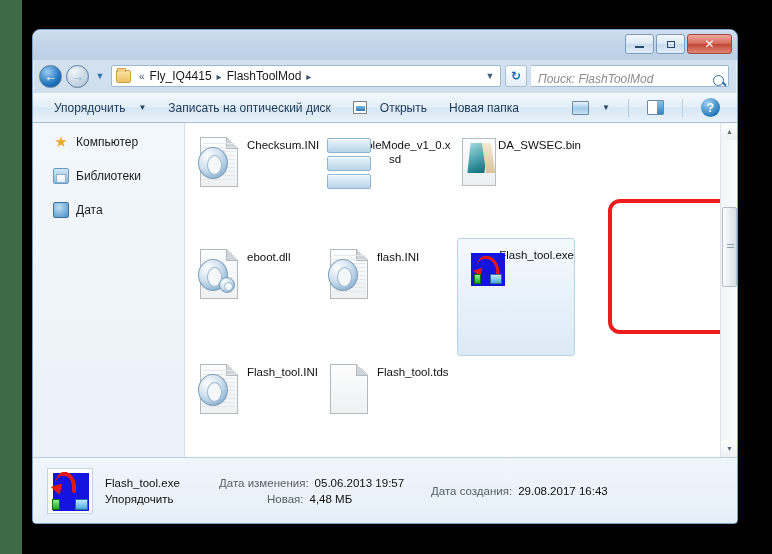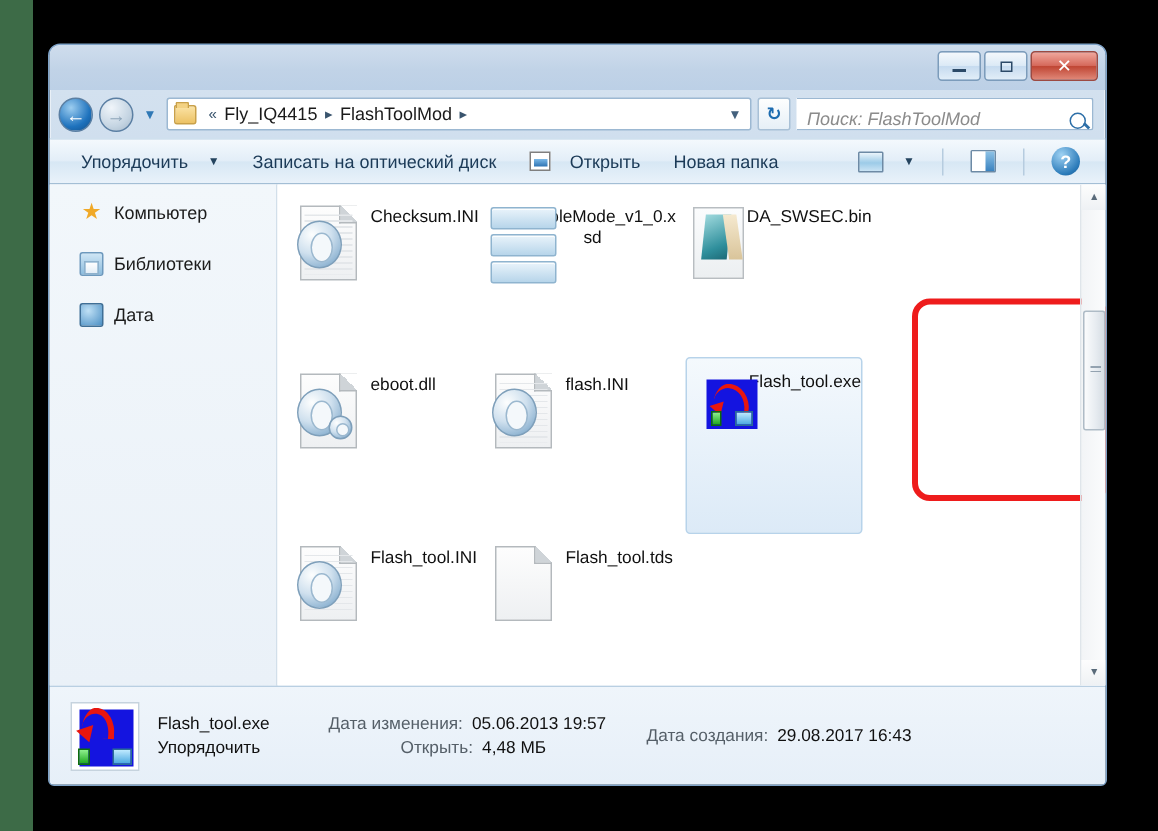--- a/index.html
+++ b/index.html
@@ -587,21 +587,21 @@
       <div class="drow">
           <span class="dval">Упорядочить</span>
         </div>
     </div>
     <div class="dcol" id="dcol2">
       <div class="drow">
         <span class="dkey">Дата изменения:</span>
         <span class="dval" style="margin-left:6px">05.06.2013 19:57</span>
       </div>
       <div class="drow" style="padding-left:48px">
-        <span class="dkey">Открыть:</span>
+        <span class="dkey">Новая:</span>
         <span class="dval" style="margin-left:6px">4,48 МБ</span>
       </div>
     </div>
     <div class="dcol" id="dcol3">
       <div class="drow">
         <span class="dkey">Дата создания:</span>
         <span class="dval" style="margin-left:6px">29.08.2017 16:43</span>
       </div>
     </div>
   </div>

